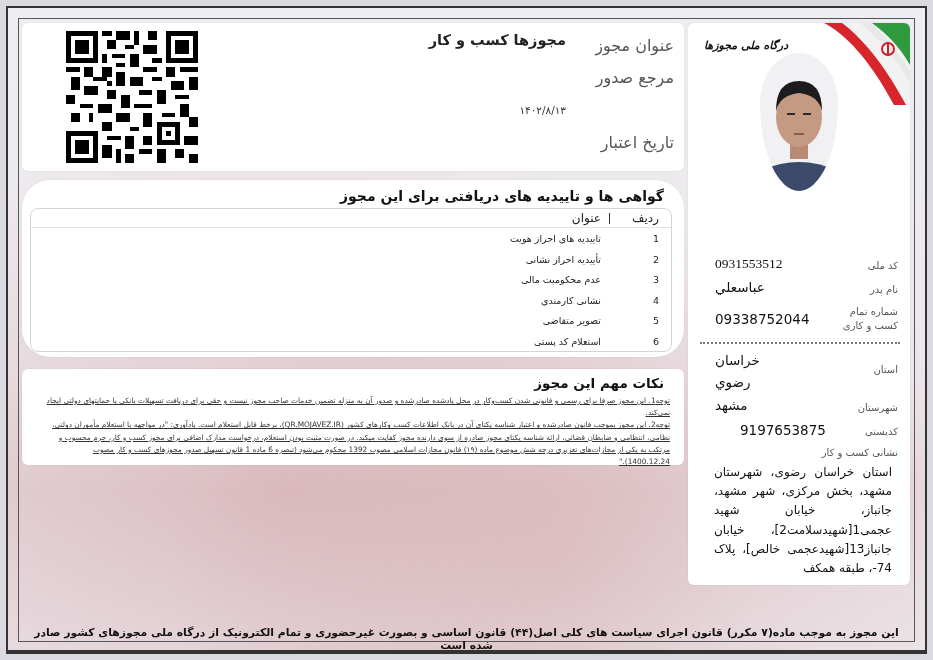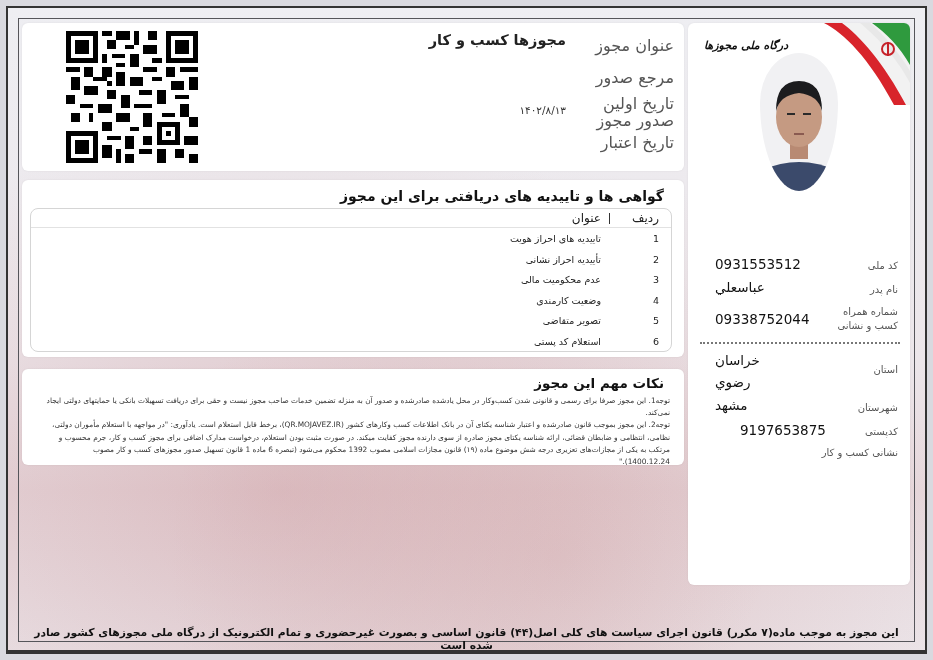--- a/index.html
+++ b/index.html
@@ -30,21 +30,21 @@
   }
   
   #license-card { left: 22px; top: 23px; width: 662px; height: 148px; }
   .qr {
     position: absolute; left: 44px; top: 8px; width: 132px; height: 132px;
   }
   .lic-label { position: absolute; color: #555; font-size: 16px; direction: rtl; text-align: right; }
   .lic-value { position: absolute; direction: rtl; text-align: right; color: #222; }
 
   
-  #certs-card { left: 22px; top: 180px; width: 662px; height: 177px; }
+  #certs-card { left: 22px; top: 180px; width: 662px; height: 177px; border-radius: 28px; }
   .certs-title { position: absolute; right: 20px; top: 8px; font-size: 14px; font-weight: bold; color: #111; direction: rtl; }
   .certs-table {
     position: absolute; left: 8px; top: 28px; width: 642px; height: 144px;
     border: 1px solid #d5d5d5; border-radius: 8px; overflow: hidden;
   }
   .certs-head {
     height: 19px; border-bottom: 1px solid #e2e2e2; position: relative;
     direction: rtl; font-size: 12px; color: #222;
   }
   .th-radif { position: absolute; right: 12px; top: 2px; }
@@ -52,21 +52,21 @@
   .th-sep { position: absolute; right: 61px; top: 4px; width: 1px; height: 11px; background: #333; }
   .cert-row { position: relative; height: 20.6px; direction: rtl; font-size: 9.5px; color: #222; }
   .cert-num { position: absolute; right: 12px; top: 5px; }
   .cert-title { position: absolute; right: 70px; top: 5px; }
 
   
   #notes-card { left: 22px; top: 369px; width: 662px; height: 96px; }
   .notes-title { position: absolute; right: 20px; top: 6px; font-size: 13.5px; font-weight: bold; color: #111; direction: rtl; }
   .notes-body {
     position: absolute; right: 14px; left: 22px; top: 26px;
-    direction: rtl; text-align: right; font-size: 7.4px; line-height: 12.2px; color: #333;
+    direction: rtl; text-align: right; font-size: 7.4px; line-height: 12.2px; color: #333; text-decoration: underline;
   }
 
   
   #profile-card { left: 688px; top: 23px; width: 222px; height: 562px; overflow: hidden; }
   .portal-logo {
     position: absolute; left: 16px; top: 8px; font-family: "DejaVu Serif", serif;
     font-style: italic; font-weight: bold; font-size: 11px; color: #111; direction: rtl; margin-top: 8px;
   }
   .flag { position: absolute; right: 0; top: 0; width: 96px; height: 82px; }
   .photo {
@@ -173,21 +173,20 @@
         <rect x="20" y="26" width="2" height="3"></rect>
       <rect x="24" y="26" width="2" height="2"></rect>
         <rect x="27" y="27" width="2" height="2"></rect>
         <rect x="13" y="27" width="2" height="2"></rect>
         <rect x="9" y="11" width="1" height="1"></rect>
     </g>
   </svg>
 
   <div class="lic-label" style="right:10px; top:13px;">عنوان مجوز</div>
   <div class="lic-label" style="right:10px; top:45px;">مرجع صدور</div>
-  <div class="lic-label" style="right:10px; top:72px; width:90px; line-height:17px;">تاریخ اولین صدور مجوز</div>
   <div class="lic-label" style="right:10px; top:110px;">تاریخ اعتبار</div>
 
   <div class="lic-value" style="right:118px; top:9px; font-size:14.5px; font-weight:bold;">مجوزها کسب و کار</div>
   <div class="lic-value" style="right:118px; top:81px; font-size:10.5px; color:#333;">۱۴۰۲/۸/۱۳</div>
   <div class="lic-value" style="right:118px; top:110px; font-size:10.5px;"></div>
 </div>
 
 <div class="card" id="certs-card">
   <div class="certs-title">گواهی ها و تاییدیه های دریافتی برای این مجوز</div>
   <div class="certs-table">
@@ -203,21 +202,21 @@
     <div class="cert-row">
       <span class="cert-num">2</span>
       <span class="cert-title">تأییدیه احراز نشانی</span>
     </div>
     <div class="cert-row">
       <span class="cert-num">3</span>
       <span class="cert-title">عدم محکومیت مالی</span>
     </div>
     <div class="cert-row">
       <span class="cert-num">4</span>
-      <span class="cert-title">وضعیت کارمندی</span>
+      <span class="cert-title">نشانی کارمندی</span>
     </div>
     <div class="cert-row">
       <span class="cert-num">5</span>
       <span class="cert-title">تصویر متقاضی</span>
     </div>
     <div class="cert-row">
       <span class="cert-num">6</span>
       <span class="cert-title">استعلام کد پستی</span>
     </div>
   </div>
@@ -257,35 +256,36 @@
         <ellipse cx="39" cy="64" rx="23" ry="30" fill="#c59a82"></ellipse>
         <path d="M16 58 Q 16 28 39 28 Q 62 28 62 58 Q 58 42 39 40 Q 20 42 16 58 Z" fill="#1c1c1e"></path>
         <rect x="27" y="60" width="8" height="2" fill="#2a2a2a"></rect>
         <rect x="43" y="60" width="8" height="2" fill="#2a2a2a"></rect>
         <rect x="34" y="80" width="10" height="2" fill="#8a5a50"></rect>
       </svg>
     </div>
   </div>
 
   <div class="info-label" style="top:236px;">کد ملی</div>
-  <div class="info-value ltr" style="top:233px;">0931553512</div>
+  <div class="info-value ltr" style="top:233px;font-family:Liberation Serif, serif;">0931553512</div>
 
   <div class="info-label" style="top:260px;">نام پدر</div>
   <div class="info-value" style="top:256px;">عباسعلي</div>
 
-  <div class="info-label" style="top:282px; width:70px;">شماره همراه کسب و نشانی</div>
+  <div class="info-label" style="top:282px; width:70px;">شماره تمام کسب و کاری</div>
   <div class="info-value ltr" style="top:288px;">09338752044</div>
 
   <div class="dotted"></div>
 
   <div class="info-label" style="top:340px;">استان</div>
   <div class="info-value" style="top:326px; width:52px; line-height:22px; ">خراسان رضوي</div>
 
   <div class="info-label" style="top:378px;">شهرستان</div>
   <div class="info-value" style="top:374px;">مشهد</div>
 
   <div class="info-label" style="top:402px;">کدپستی</div>
   <div class="info-value ltr" style="top:399px;margin-left:25px;">9197653875</div>
 
   <div class="info-label" style="top:423px;margin-left:23px;">نشانی کسب و کار</div>
+  <div class="address">استان خراسان رضوی، شهرستان مشهد، بخش مرکزی، شهر مشهد، جانباز، خیابان شهید عجمی1[شهیدسلامت2]، خیابان جانباز13[شهیدعجمی خالص]، پلاک ‎-74، طبقه همکف</div>
 </div>
 
 <div class="footer">این مجوز به موجب ماده(۷ مکرر) قانون اجرای سیاست های کلی اصل(۴۴) قانون اساسی و بصورت غیرحضوری و تمام الکترونیک از درگاه ملی مجوزهای کشور صادر شده است</div>
 
 </body></html>

